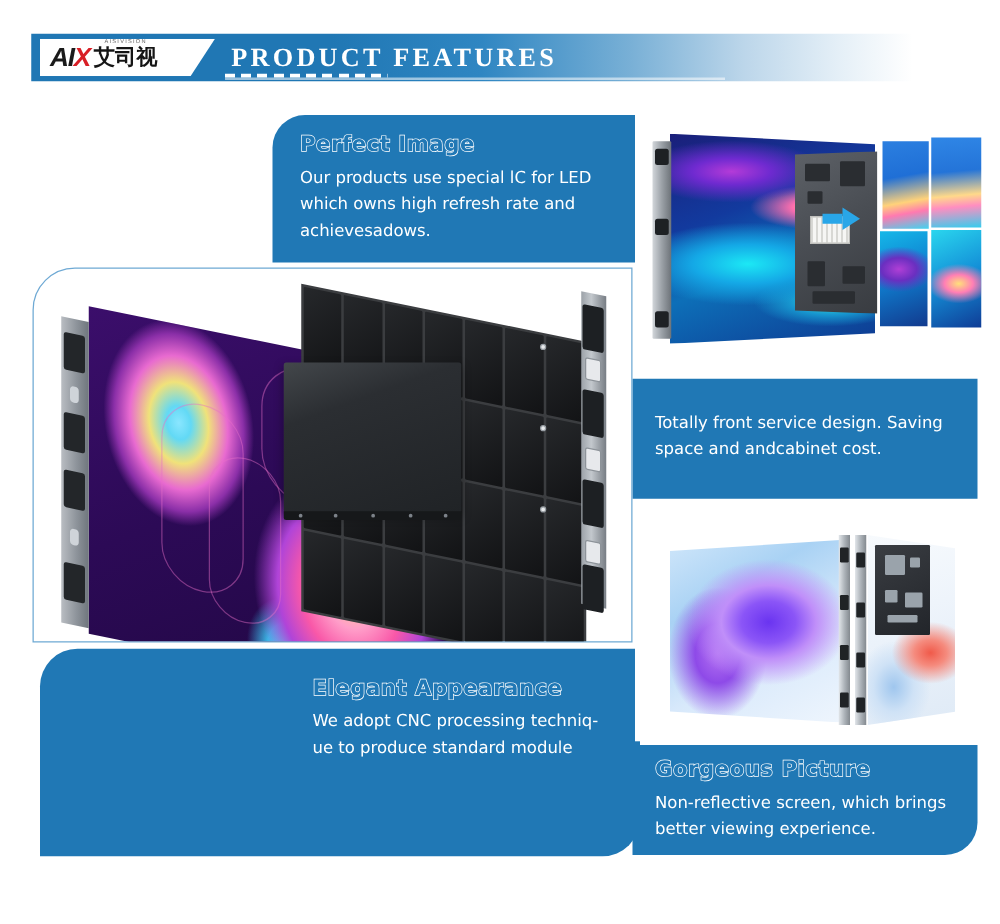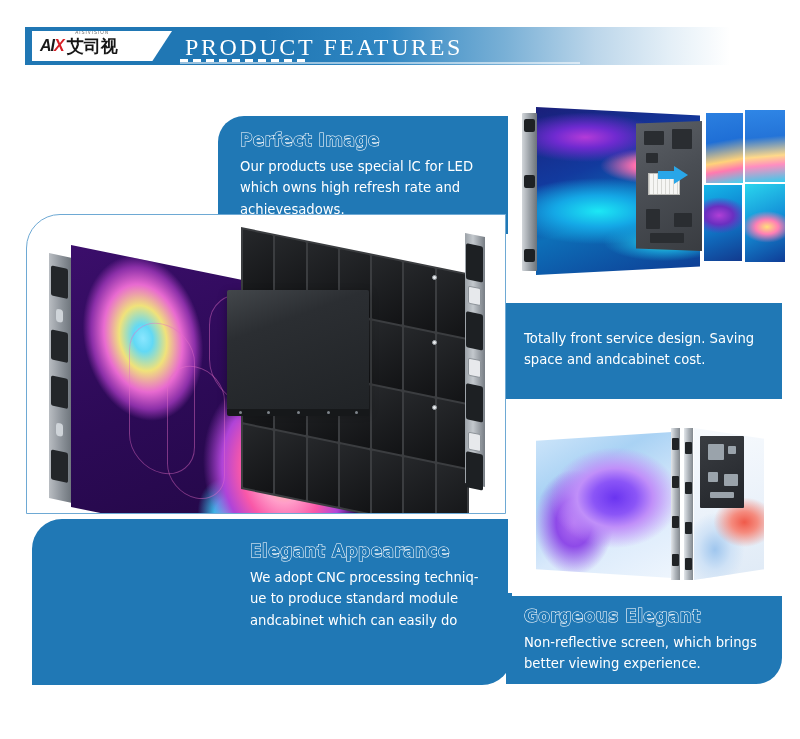--- a/index.html
+++ b/index.html
@@ -31,21 +31,21 @@
     background: #ffffff;
     
     clip-path: polygon(0 0, 100% 0, 86% 100%, 0 100%);
     display: flex;
     align-items: center;
     padding-left: 8px;
   }
   .logo-aix {
     font-family: "Liberation Sans", sans-serif;
     font-weight: 900;
-    font-size: 16px;
+    font-size: 21px;
     font-style: italic;
     letter-spacing: -1px;
     line-height: 1;
     display: inline-block;
   }
   .logo-aix .lg-a { color: #1a1a1a; }
   .logo-aix .lg-i { color: #1a1a1a; }
   .logo-aix .lg-x { color: #d81f26; }
   .logo-cn {
     font-family: "DejaVu Sans", sans-serif;
@@ -66,22 +66,22 @@
     letter-spacing: 1px;
     color: #666;
     font-weight: 400;
     font-family: "Liberation Sans", sans-serif;
   }
   .header-title {
     position: absolute;
     left: 160px; top: 7px;
     color: #ffffff;
     font-family: "Liberation Serif", "DejaVu Serif", serif;
-    font-weight: 400;
-    font-size: 24px;
+    font-weight: 700;
+    font-size: 21px;
     letter-spacing: 2.6px;
     white-space: nowrap;
   }
   .header-dashline {
     position: absolute;
     left: 155px; top: 32px;
     width: 130px; height: 3px;
     background: repeating-linear-gradient(to right,
         #ffffff 0 8px, transparent 8px 13px);
   }
@@ -117,21 +117,20 @@
     margin: 0;
     font-weight: 400;
   }
 
   
   #panel-perfect-image {
     left: 218px; top: 92px;
     width: 302px; height: 118px;
     border-radius: 26px 0 0 0;
     padding: 14px 18px 0 22px;
-    margin-top: 24px;
   }
   
   #panel-front-service {
     left: 506px; top: 303px;
     width: 276px; height: 96px;
     border-radius: 0 0 0 0;
     padding: 25px 20px 0 18px;
   }
   
   #panel-elegant {
@@ -469,27 +468,26 @@
   <div class="panel-body">Totally front service design. Saving space and andcabinet cost.</div>
 </div>
 
 <div class="blue-panel" id="panel-elegant">
 
   <div class="elegant-text">
     <div class="panel-title">Elegant Appearance</div>
     <div class="panel-body">
       <div>We adopt CNC processing techniq-</div>
       <div>ue to produce standard module</div>
-      <div>andcabinet which can easily do</div>
     </div>
   </div>
 </div>
 
 <div class="blue-panel" id="panel-gorgeous">
-  <div class="panel-title">Gorgeous Elegant</div>
+  <div class="panel-title">Gorgeous Picture</div>
   <div class="panel-body">Non-reflective screen, which brings better viewing experience.</div>
 </div>
 
 <div class="img-frame" id="img-main-wall">
   <div class="wall-stage">
 
     <div class="back-grid">
       <i></i>
         <i></i>
         <i></i>

